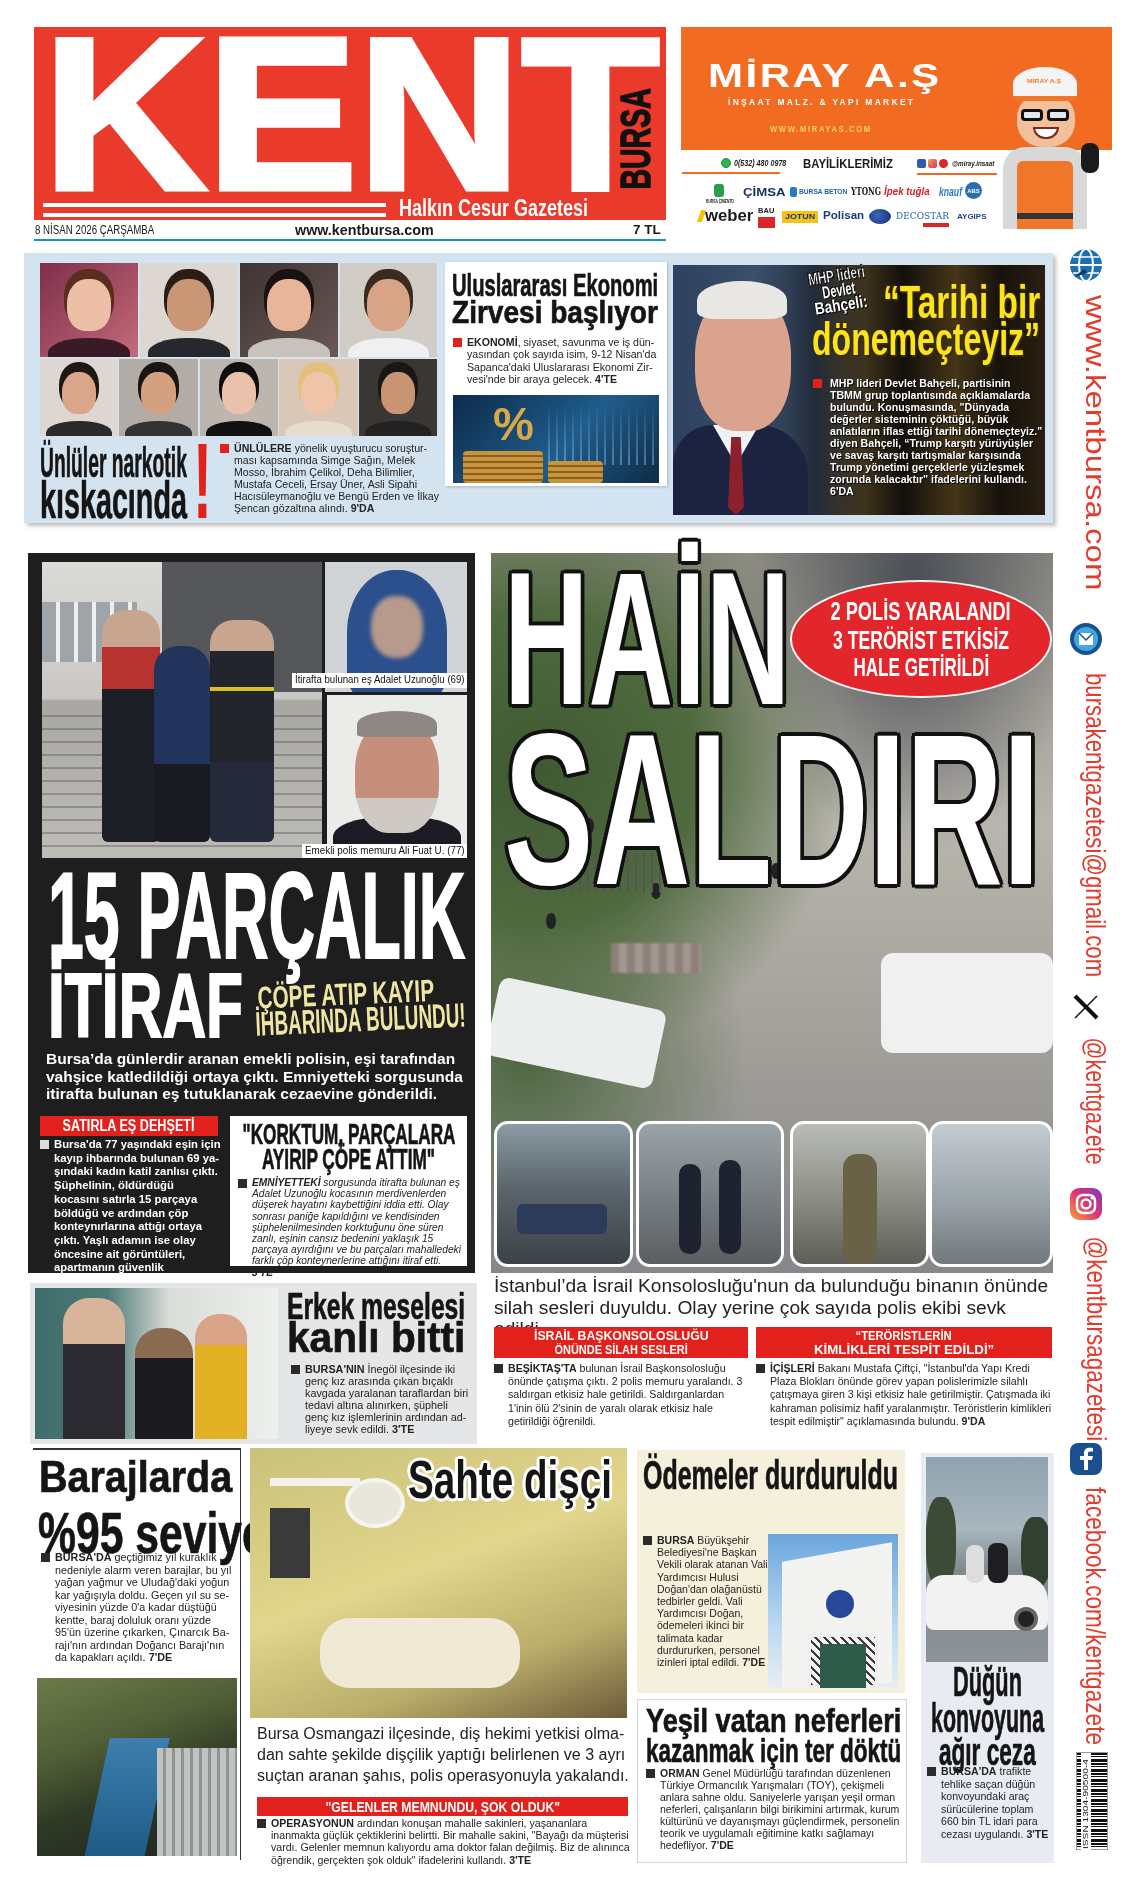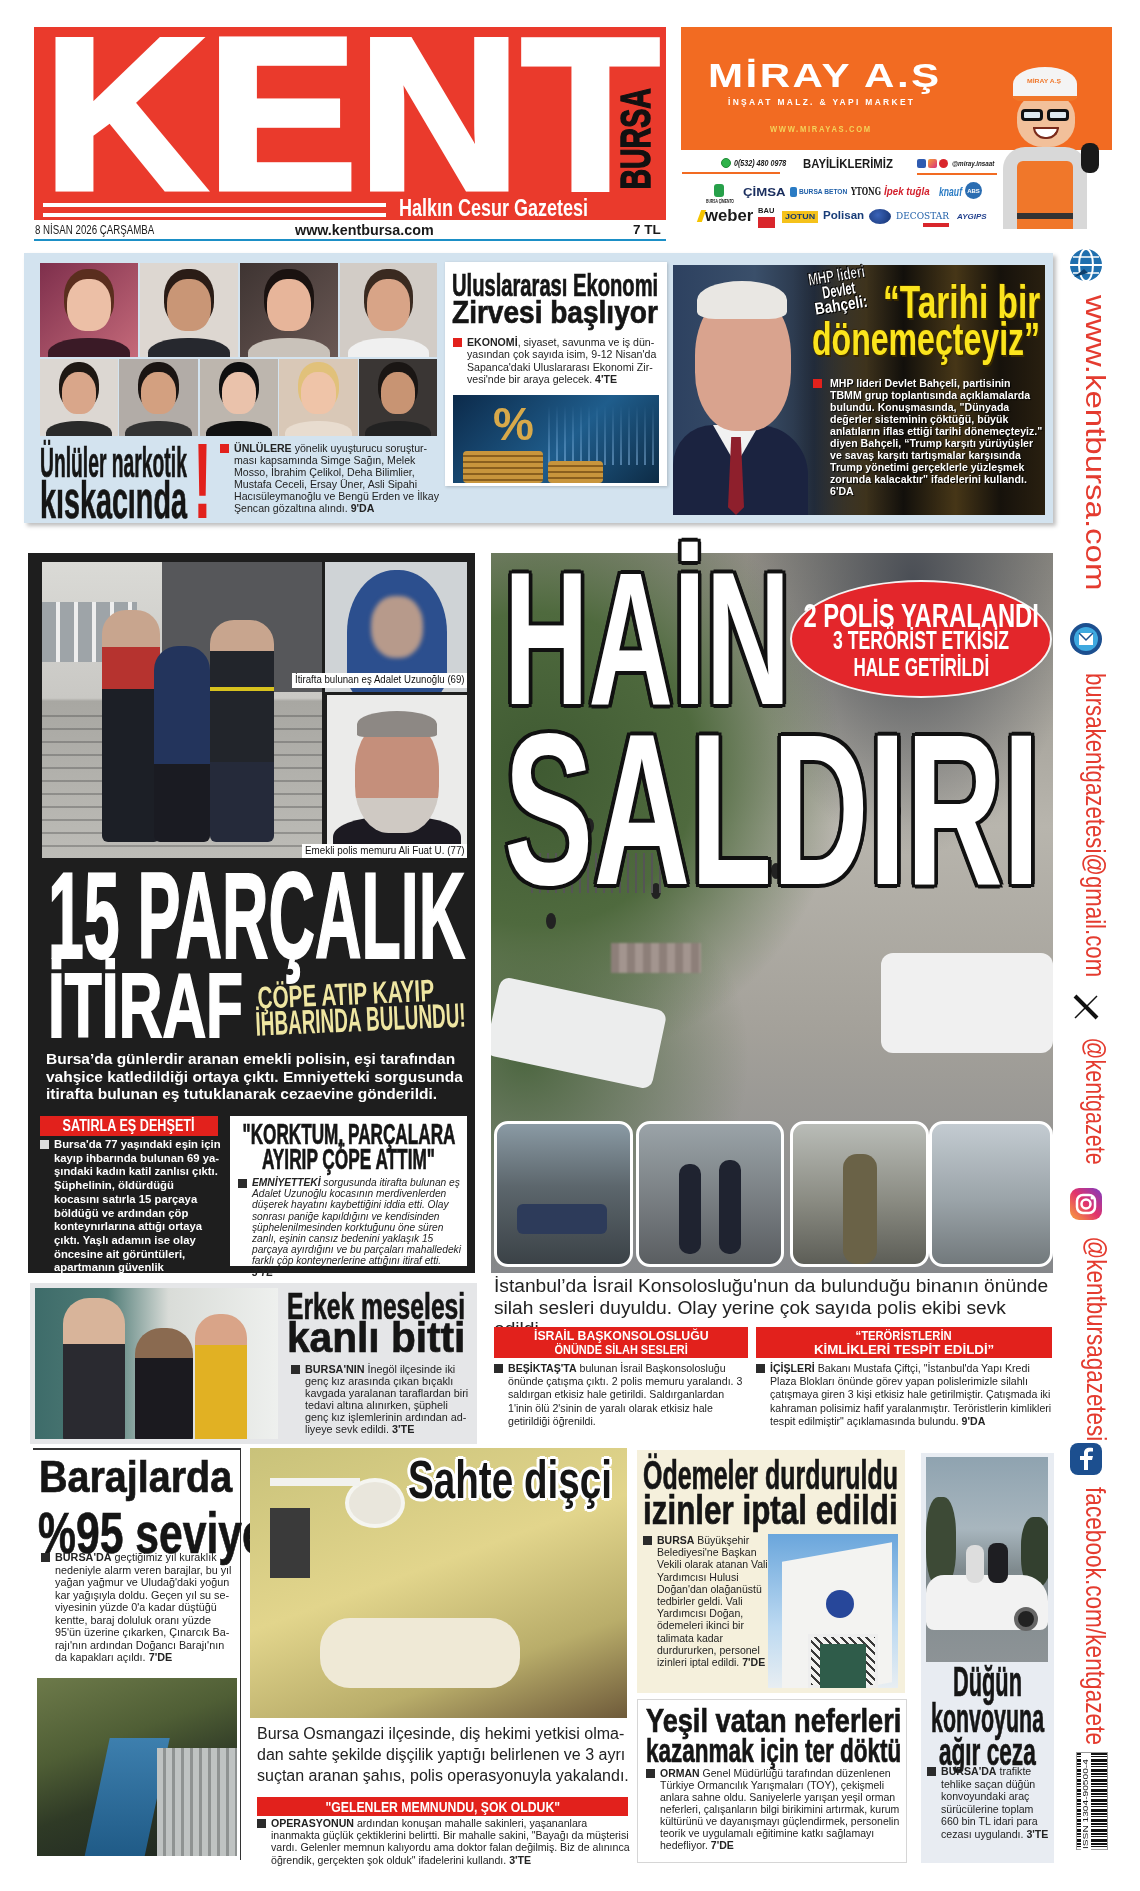--- a/index.html
+++ b/index.html
@@ -76,21 +76,21 @@
   <div class="a" style="left:18px;top:183px;width:5px;height:12px;background:#f5c400;transform:skewX(-20deg)"></div>
   <div class="ln" style="left:24px;top:181px;font-size:16px"><span class="f" style="transform: scaleX(1.0435);">weber</span></div>
   <div class="a" style="left:77px;top:190px;width:17px;height:11px;background:#d9262b"></div>
   <div class="ln" style="left:77px;top:180px;font-size:8px"><span class="f" style="transform: scaleX(0.9412);">BAU</span></div>
   <div class="a" style="left:101px;top:184px;width:36px;height:12px;background:#f5c21b"></div>
   <div class="ln" style="left:104px;top:186px;font-size:8px;color:#16386f"><span class="f" style="transform: scaleX(1.1111);">JOTUN</span></div>
   <div class="ln" style="left:142px;top:183px;font-size:11px;color:#173c78"><span class="f" style="transform: scaleX(1.0513);">Polisan</span></div>
   <div class="a" style="left:188px;top:182px;width:22px;height:15px;border-radius:50%;background:radial-gradient(circle at 40% 40%,#3a63b8,#14306e)"></div>
   <div class="ln" style="left:215px;top:184px;font-size:10px;font-family:'DejaVu Serif',serif;font-weight:400;color:#1f5fa8"><span class="f" style="transform: scaleX(0.8983);">DECOSTAR</span></div>
   <div class="a" style="left:242px;top:196px;width:26px;height:4px;background:#d9262b"></div>
-  <div class="ln" style="left:276px;top:186px;font-size:8px;color:#1f3e8c"><span class="f" style="transform: scaleX(1); font-style: italic;">AYGIPS</span></div>
+  <div class="ln" style="left:276px;top:186px;font-size:8px;color:#1f3e8c"><span class="f" style="transform: scaleX(1);">AYGIPS</span></div>
 
   <div class="a" style="left:314px;top:40px;width:105px;height:162px">
     <div class="s" style="left:8px;top:80px;width:84px;height:82px;border-radius:22px 22px 0 0;background:#d8d8d8"></div>
     <div class="s" style="left:22px;top:94px;width:56px;height:68px;border-radius:6px 6px 0 0;background:#f0772a"></div>
     <div class="s" style="left:22px;top:146px;width:56px;height:6px;background:#333"></div>
     <div class="s" style="left:22px;top:26px;width:58px;height:54px;border-radius:45%;background:#f2c09a"></div>
     <div class="s" style="left:18px;top:0;width:64px;height:34px;border-radius:50% 50% 12% 12%;background:#f4f4f4;border-bottom:5px solid #f0772a"></div>
     <div class="ln" style="left:32px;top:11px;font-size:6px;color:#f0772a"><span class="f" style="transform: scaleX(1.1333);">MİRAY A.Ş</span></div>
     <div class="s" style="left:26px;top:42px;width:22px;height:12px;border:3px solid #111;border-radius:4px;background:#dfe9ef"></div>
     <div class="s" style="left:52px;top:42px;width:22px;height:12px;border:3px solid #111;border-radius:4px;background:#dfe9ef"></div>
@@ -220,21 +220,21 @@
     <div class="s" style="left:400px;top:250px;width:10px;height:16px;border-radius:50%;background:#222"></div>
     <div class="s" style="left:55px;top:360px;width:10px;height:16px;border-radius:50%;background:#222"></div>
     <div class="s" style="left:120px;top:390px;width:90px;height:30px;background:repeating-linear-gradient(90deg,#8d7f79 0 8px,#a3958f 8px 16px);filter:blur(1px)"></div>
     <div class="s" style="left:0;top:440px;width:170px;height:80px;border-radius:10px;background:#eceded;transform:rotate(12deg)"></div>
     <div class="s" style="left:390px;top:400px;width:172px;height:100px;border-radius:12px;background:#f0f0f0"></div>
     <div class="s" style="left:40px;top:300px;width:130px;height:40px;background:repeating-linear-gradient(90deg,#555 0 2px,transparent 2px 8px)"></div>
   </div>
   <div class="ln outline-w" style="left:13px;top:-10px;font-size:190px"><span class="f" style="transform: scaleX(0.6164);">HAİN</span></div>
   <div class="ln outline-w" style="left:13px;top:148px;font-size:216px"><span class="f" style="transform: scaleX(0.6204);">SALDIRI</span></div>
   <div class="a" style="left:299px;top:27px;width:262px;height:118px;border-radius:50%;background:#e3262b;border:2px solid #f4f4f4">
-    <div class="ln c" style="top:16px;font-size:34px;color:#fff">
+    <div class="ln c" style="top:16px;font-size:26px;color:#fff">
         <span class="f" style="transform: scaleX(0.7004);">2 POLİS YARALANDI</span>
       </div>
     <div class="ln c" style="top:45px;font-size:26px;color:#fff">
         <span class="f" style="transform: scaleX(0.6769);">3 TERÖRİST ETKİSİZ</span>
       </div>
     <div class="ln c" style="top:72px;font-size:26px;color:#fff">
         <span class="f" style="transform: scaleX(0.657);">HALE GETİRİLDİ</span>
       </div>
   </div>
   <div class="ph" style="left:3px;top:568px;width:139px;height:146px;border-radius:14px;border:3px solid #fff;background:linear-gradient(180deg,#8a9aa4 0%,#5c666c 45%,#3b4247 100%)">
@@ -317,21 +317,20 @@
       <span class="f" style="transform: scaleX(0.816);">"GELENLER MEMNUNDU, ŞOK OLDUK"</span>
     </div>
 </div>
 <div class="p" style="left:257px;top:1817px;width:374px;line-height:12.2px">
   <span class="sq"></span>
   <span class="t"><span class="b">OPERASYONUN</span><span> ardından konuşan mahalle sakinleri, yaşananlara inanmakta güçlük çektiklerini belirtti. Bir mahalle sakini, "Bayağı da müş­terisi vardı. Gelenler memnun kalıyordu ama doktor falan değilmiş. Biz de alınınca öğrendik, gerçekten şok olduk" ifadelerini kullandı.</span> <span class="b">3'TE</span></span>
 </div>
 
 <article class="a" style="left:637px;top:1450px;width:268px;height:243px;background:#f5f0dc">
   <div class="ln blk" style="left:6px;top:5px;font-size:40px"><span class="f" style="transform: scaleX(0.6235);">Ödemeler durduruldu</span></div>
-  <div class="ln blk" style="left:6px;top:40px;font-size:40px"><span class="f" style="transform: scaleX(0.7846);">izinler iptal edildi</span></div>
   <div class="p" style="left:6px;top:84px;width:125px;font-size:10.5px;line-height:12.2px">
     <span class="sq"></span>
     <span class="t"><span class="b">BURSA</span><span> Büyükşehir Belediyesi'ne Başkan Vekili olarak atanan Vali Yardımcısı Hulusi Doğan'dan olağan­üstü tedbirler geldi. Vali Yardımcısı Doğan, ödemeleri ikinci bir talimata kadar durdururken, personel izinleri iptal edildi.</span> <span class="b">7'DE</span></span>
   </div>
   <div class="ph" style="left:131px;top:84px;width:130px;height:154px;background:linear-gradient(180deg,#6aa6dc 0%,#bcd9f1 60%,#e8eef2 100%)">
     <div class="s" style="left:14px;top:18px;width:110px;height:140px;background:#f3f3f1;transform:skewY(-10deg)"></div>
     <div class="s" style="left:58px;top:56px;width:28px;height:28px;border-radius:50%;background:#27479a"></div>
     <div class="s" style="left:40px;top:100px;width:70px;height:54px;background:repeating-linear-gradient(45deg,#3a3a3a 0 2px,#f3f3f1 2px 6px);border:3px solid #eee"></div>
     <div class="s" style="left:52px;top:110px;width:46px;height:44px;background:#2f5c4a"></div>
   </div>

